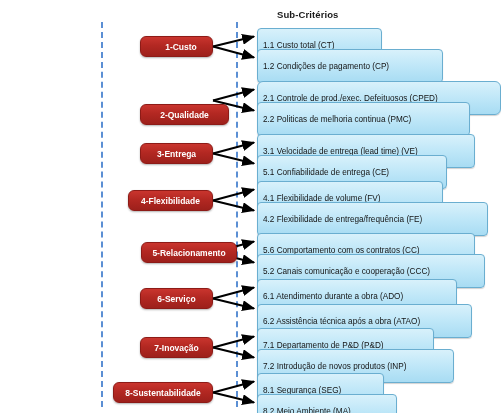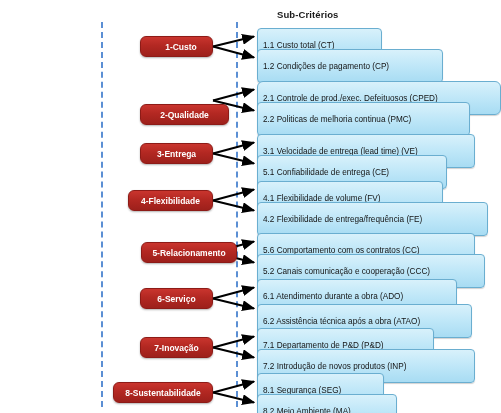--- a/index.html
+++ b/index.html
@@ -163,18 +163,18 @@
       <div class="sub-node" style="left: 257px; top: 102px; width: 213px;">2.2 Politicas de melhoria continua (PMC)</div>
       <div class="sub-node" style="left: 257px; top: 134px; width: 218px;">3.1 Velocidade de entrega (lead time) (VE)</div>
       <div class="sub-node" style="left: 257px; top: 155px; width: 190px;">5.1 Confiabilidade de entrega (CE)</div>
       <div class="sub-node" style="left: 257px; top: 181px; width: 186px;">4.1 Flexibilidade de volume (FV)</div>
       <div class="sub-node" style="left: 257px; top: 202px; width: 231px;">4.2 Flexibilidade de entrega/frequência (FE)</div>
       <div class="sub-node" style="left: 257px; top: 233px; width: 218px;">5.6 Comportamento com os contratos (CC)</div>
       <div class="sub-node" style="left: 257px; top: 254px; width: 228px;">5.2 Canais comunicação e cooperação (CCC)</div>
       <div class="sub-node" style="left: 257px; top: 279px; width: 200px;">6.1 Atendimento durante a obra (ADO)</div>
       <div class="sub-node" style="left: 257px; top: 304px; width: 215px;">6.2 Assistência técnica após a obra (ATAO)</div>
       <div class="sub-node" style="left: 257px; top: 328px; width: 177px;">7.1 Departamento de P&amp;D (P&amp;D)</div>
-      <div class="sub-node" style="left: 257px; top: 349px; width: 218px;">7.2 Introdução de novos produtos (INP)</div>
+      <div class="sub-node" style="left: 257px; top: 349px; width: 197px;">7.2 Introdução de novos produtos (INP)</div>
       <div class="sub-node" style="left: 257px; top: 373px; width: 127px;">8.1 Segurança (SEG)</div>
       <div class="sub-node" style="left: 257px; top: 394px; width: 140px;">8.2 Meio Ambiente (MA)</div>
     </div>
 
 </div>
 
 </body></html>

